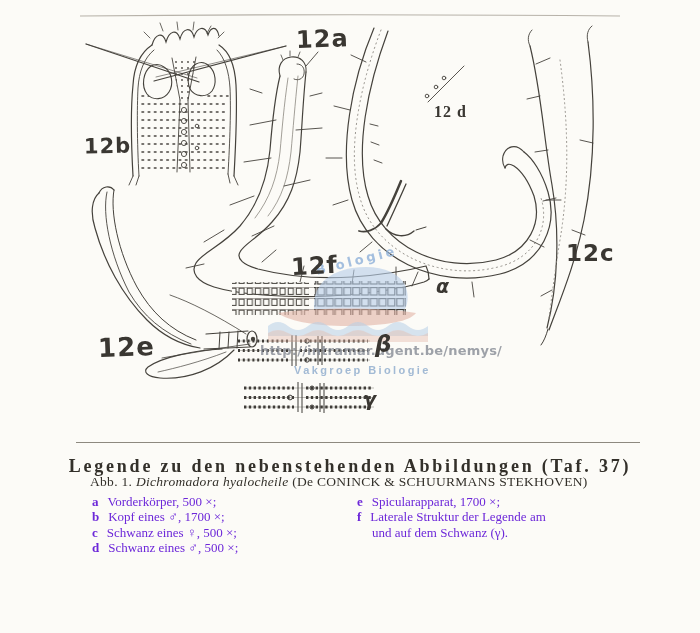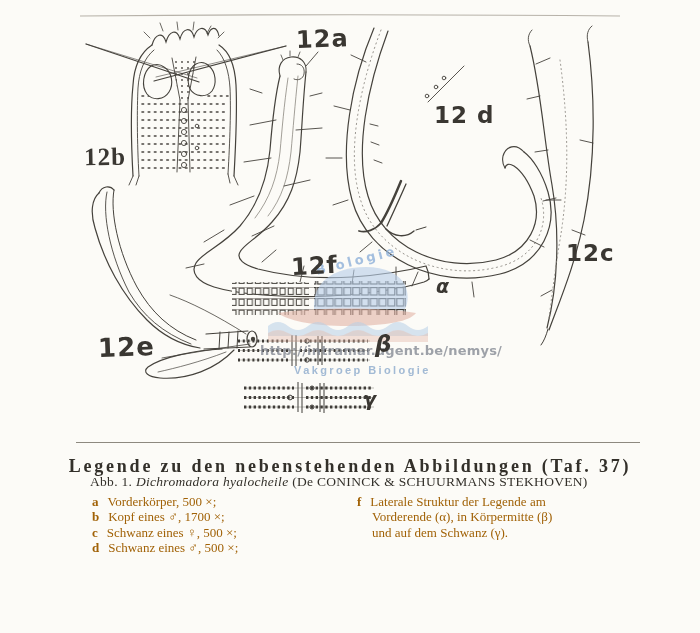--- a/index.html
+++ b/index.html
@@ -48,21 +48,21 @@
   .legend-title{
     position:absolute;left:0;top:456px;width:700px;text-align:center;
     font-size:18px;font-weight:700;letter-spacing:2.8px;color:#33302a;
     white-space:nowrap;
   }
   .legend-caption{
     position:absolute;left:90px;top:474px;width:580px;
     font-size:13.5px;letter-spacing:.3px;color:#33302a;white-space:nowrap;
   }
   .legend-caption .species{font-style:italic;}
-  .col{position:absolute;top:494px;font-size:13px;color:#a16207;}
+  .col{position:absolute;top:494px;font-size:13px;color:#6d28d9;}
   .col-left{left:92px;width:262px;}
   .col-right{left:357px;width:300px;}
   .item{line-height:15.4px;white-space:nowrap;}
   .item .key{font-weight:700;margin-right:9px;}
   .item .cont{display:block;padding-left:15px;}
 </style>
 </head>
 <body>
 
 <div class="page">
@@ -239,23 +239,23 @@
     <path d="M46,50 C45,28 60,14 84,10 C110,6 130,13 137,27 C141,36 140,46 137,51 L46,51 Z" fill="#b9cfe9" opacity="0.72"></path>
     <path d="M10,55 C45,49 115,49 148,55 C142,63 120,68 80,68 C44,68 18,62 10,55 Z" fill="#e2b3a5" opacity="0.7"></path>
     <path d="M0,68 q10,-8 20,0 t20,0 t20,0 t20,0 t20,0 t20,0 t20,0 t20,0 L160,78 L0,78 Z" fill="#aac6e4" opacity="0.55"></path>
     <path d="M0,75 q10,-6 20,0 t20,0 t20,0 t20,0 t20,0 t20,0 t20,0 t20,0 L160,84 L0,84 Z" fill="#e2b3a5" opacity="0.45"></path>
   </svg>
 
   <div class="wm-org">Vakgroep Biologie</div>
   <div class="wm-url">http://intramar.ugent.be/nemys/</div>
 
   <div class="figlabel" style="left:296px;top:27px;font-size:24px;transform:rotate(-2deg);">12a</div>
-  <div class="figlabel" style="left:84px;top:144px;font-size:25px;transform:rotate(-1deg);font-family:Liberation Serif, serif;">12b</div>
+  <div class="figlabel" style="left:84px;top:136px;font-size:21px;transform:rotate(-1deg);">12b</div>
   <div class="figlabel" style="left:566px;top:242px;font-size:23px;">12c</div>
-  <div class="figlabel" style="left:434px;top:104px;font-size:23px;">12 d</div>
+  <div class="figlabel" style="left:434px;top:104px;font-size:16px;font-family:Liberation Serif, serif;">12 d</div>
   <div class="figlabel" style="left:98px;top:334px;font-size:26px;transform:rotate(-2deg);">12e</div>
   <div class="figlabel" style="left:291px;top:254px;font-size:24px;transform:rotate(-3deg);">12f</div>
 
   <div class="greek" style="left:436px;top:277px;font-size:19px;">α</div>
   <div class="greek" style="left:375px;top:333px;font-size:23px;">β</div>
   <div class="greek" style="left:363px;top:390px;font-size:19px;">γ</div>
 
   <div class="rule"></div>
 
   <div class="legend-title">Legende zu den nebenstehenden Abbildungen (Taf. 37)</div>
@@ -276,19 +276,21 @@
     <div class="item">
       <span class="key">c</span><span>Schwanz eines ♀, 500 ×;</span>
     </div>
     <div class="item">
       <span class="key">d</span><span>Schwanz eines ♂, 500 ×;</span>
     </div>
   </div>
 
   <div class="col col-right">
     <div class="item">
+      <span class="key">e</span><span>Spicularapparat, 1700 ×;</span>
+    </div>
+    <div class="item">
       <span class="key">f</span><span>Laterale Struktur der Legende am</span>
-      <span class="cont">Vorderende (α), in Körpermitte (β)</span>
       <span class="cont">und auf dem Schwanz (γ).</span>
     </div>
   </div>
 
 </div>
 
 </body></html>

